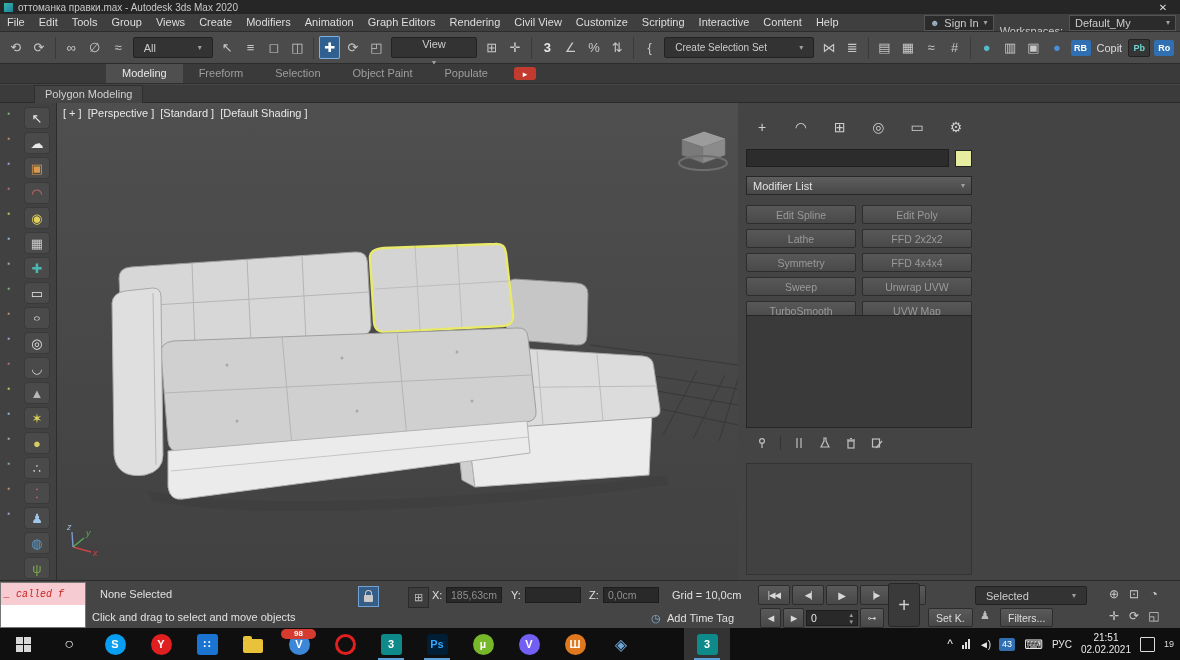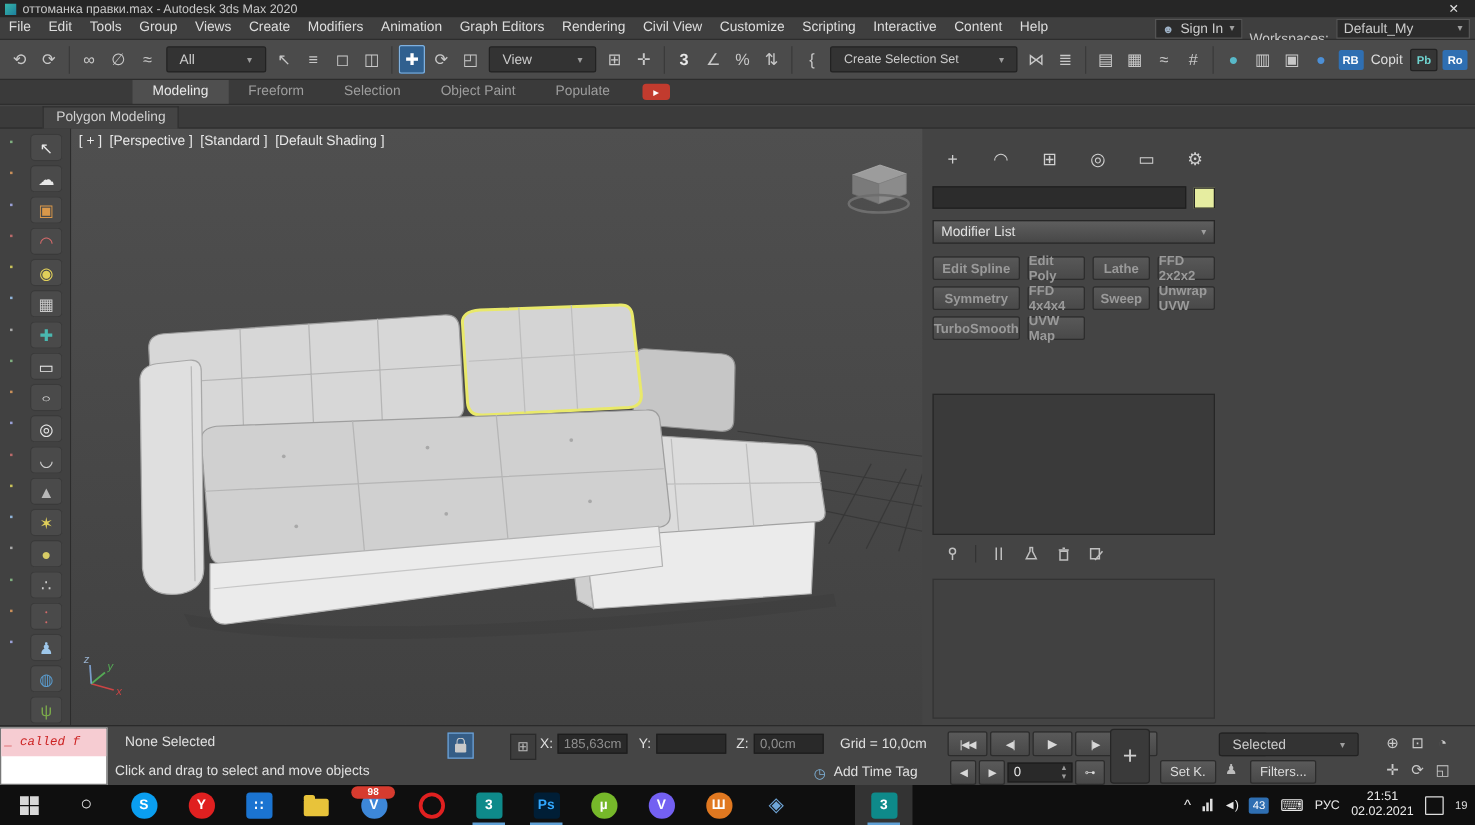--- a/index.html
+++ b/index.html
@@ -63,21 +63,21 @@
 
   
   #cmdpanel{left:738px;top:103px;width:442px;height:477px;background:#444;box-sizing:border-box;}
   #cp-tabs{position:absolute;left:8px;top:12px;width:226px;display:flex;justify-content:space-between;padding:0 4px;box-sizing:border-box;}
   .cptab{width:24px;height:24px;display:flex;align-items:center;justify-content:center;font-size:14px;color:#cfcfcf;}
   #cp-name-row{position:absolute;left:8px;top:46px;width:226px;display:flex;align-items:center;gap:6px;}
   #cp-name{flex:1;height:16px;background:#2c2c2c;border:1px solid #1f1f1f;color:#ddd;font-size:11px;padding:0 3px;}
   #cp-swatch{width:15px;height:15px;background:#e6eda0;border:1px solid #222;}
   #cp-modlist{position:absolute;left:8px;top:73px;width:226px;height:19px;background:linear-gradient(#5e5e5e,#474747);
     border:1px solid #272727;display:flex;align-items:center;justify-content:space-between;padding:0 6px;box-sizing:border-box;color:#e2e2e2;}
-  #cp-buttons{position:absolute;left:8px;top:102px;width:226px;display:grid;grid-template-columns:1fr 1fr 1fr 1fr;gap:5px 6px;font-weight:bold;}
+  #cp-buttons{position:absolute;left:8px;top:102px;width:226px;display:grid;grid-template-columns:1fr 1fr;gap:5px 6px;}
   .pbtn{height:17px;background:linear-gradient(#585858,#494949);border:1px solid #2d2d2d;border-radius:2px;
     color:#9a9a9a;display:flex;align-items:center;justify-content:center;font-size:10.5px;}
   #cp-stack{position:absolute;left:8px;top:212px;width:226px;height:113px;background:#3a3a3a;border:1px solid #262626;box-sizing:border-box;}
   #cp-stackicons{position:absolute;left:8px;top:332px;width:226px;display:flex;align-items:center;gap:10px;padding-left:8px;box-sizing:border-box;}
   .sicon{width:16px;height:16px;display:flex;align-items:center;justify-content:center;}
   .sicon svg{stroke:#bfbfbf;fill:none;stroke-width:1.2;}
   .sisep{width:1px;height:14px;background:#333;}
   #cp-rollout{position:absolute;left:8px;top:360px;width:226px;height:112px;background:#414141;border:1px solid #333;box-sizing:border-box;}
 
   
@@ -174,21 +174,21 @@
       <span class="caret">▾</span>
     </div>
     <span class="tbtn">↖</span>
     <span class="tbtn">≡</span>
     <span class="tbtn">◻</span>
     <span class="tbtn">◫</span>
     <span class="tsep"></span>
     <span class="tbtn active">✚</span>
     <span class="tbtn">⟳</span>
     <span class="tbtn">◰</span>
-    <div class="tdrop" style="min-width:64px;justify-content:space-between;">
+    <div class="tdrop" style="min-width:64px;justify-content:space-between;flex-direction:column;">
       <span>View</span>
       <span class="caret">▾</span>
     </div>
     <span class="tbtn">⊞</span>
     <span class="tbtn">✛</span>
     <span class="tsep"></span>
     <span class="tbtn" style="font-weight:bold;color:#e8e8e8;">3</span>
     <span class="tbtn">∠</span>
     <span class="tbtn">%</span>
     <span class="tbtn">⇅</span>

